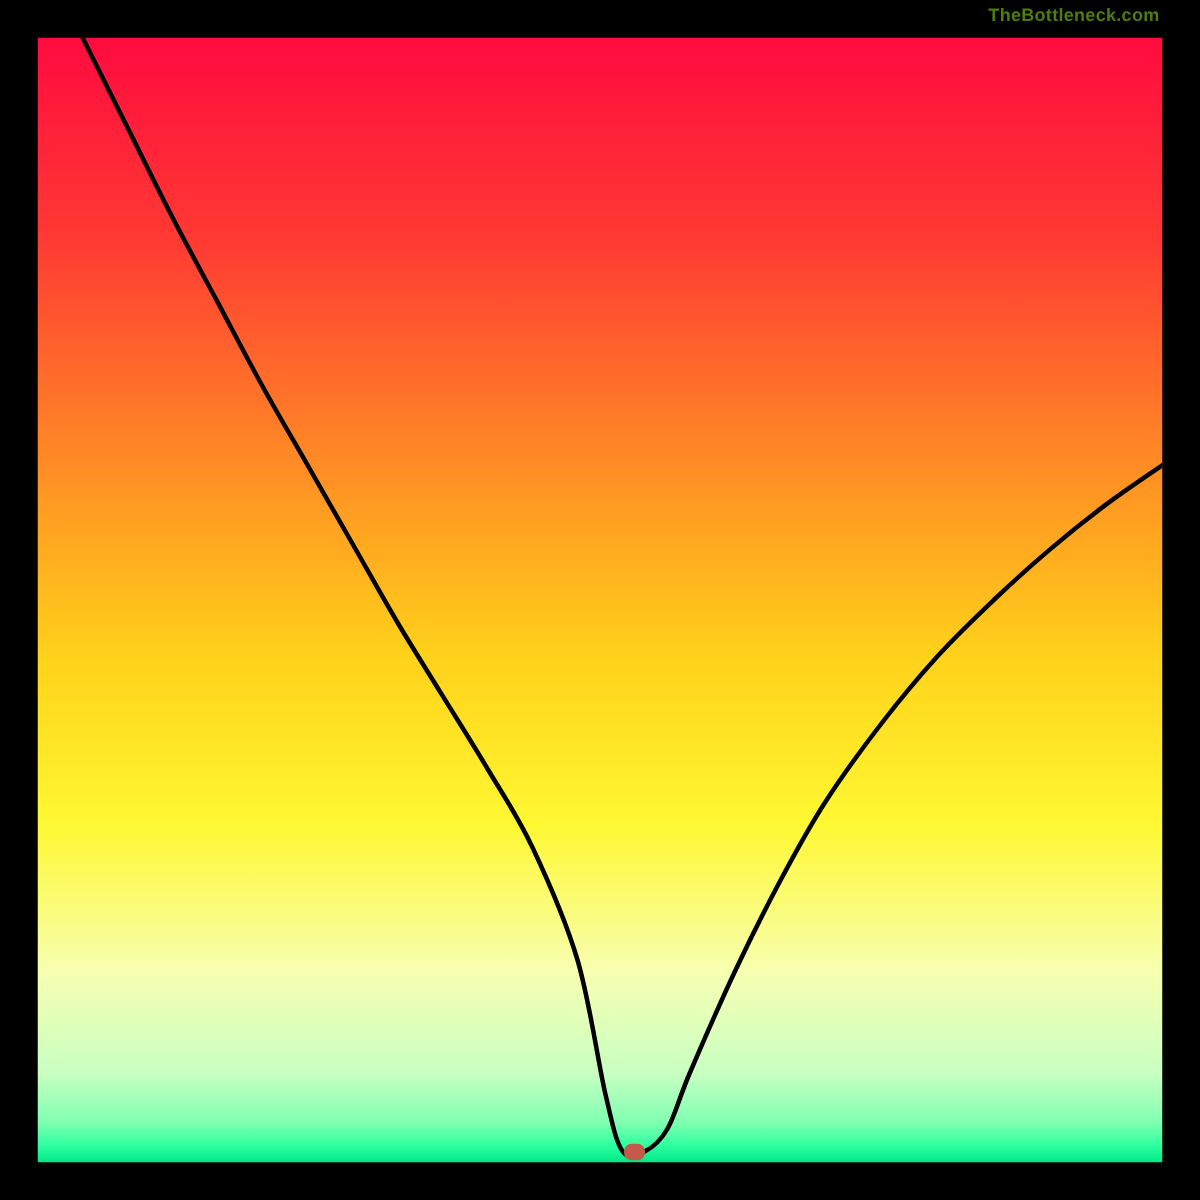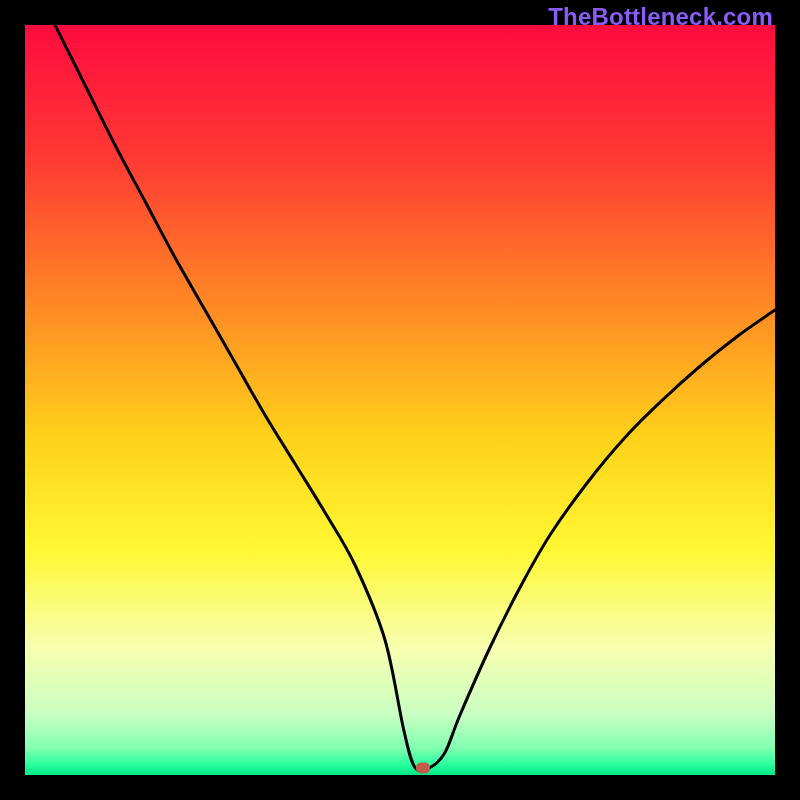--- a/index.html
+++ b/index.html
@@ -31,23 +31,23 @@
     left: 0;
     top: 0;
     width: 100%;
     height: 100%;
   }
   .watermark {
     position: absolute;
     top: 3px;
     right: 27px;
     font-family: Arial, Helvetica, sans-serif;
-    font-size: 24px;
+    font-size: 12px;
     font-weight: 600;
-    color: #8b5cf6;
+    color: #4d7c0f;
     letter-spacing: 0.2px;
   }
   svg.curve {
     position: absolute;
     left: 0;
     top: 0;
     width: 100%;
     height: 100%;
   }
   .marker {

